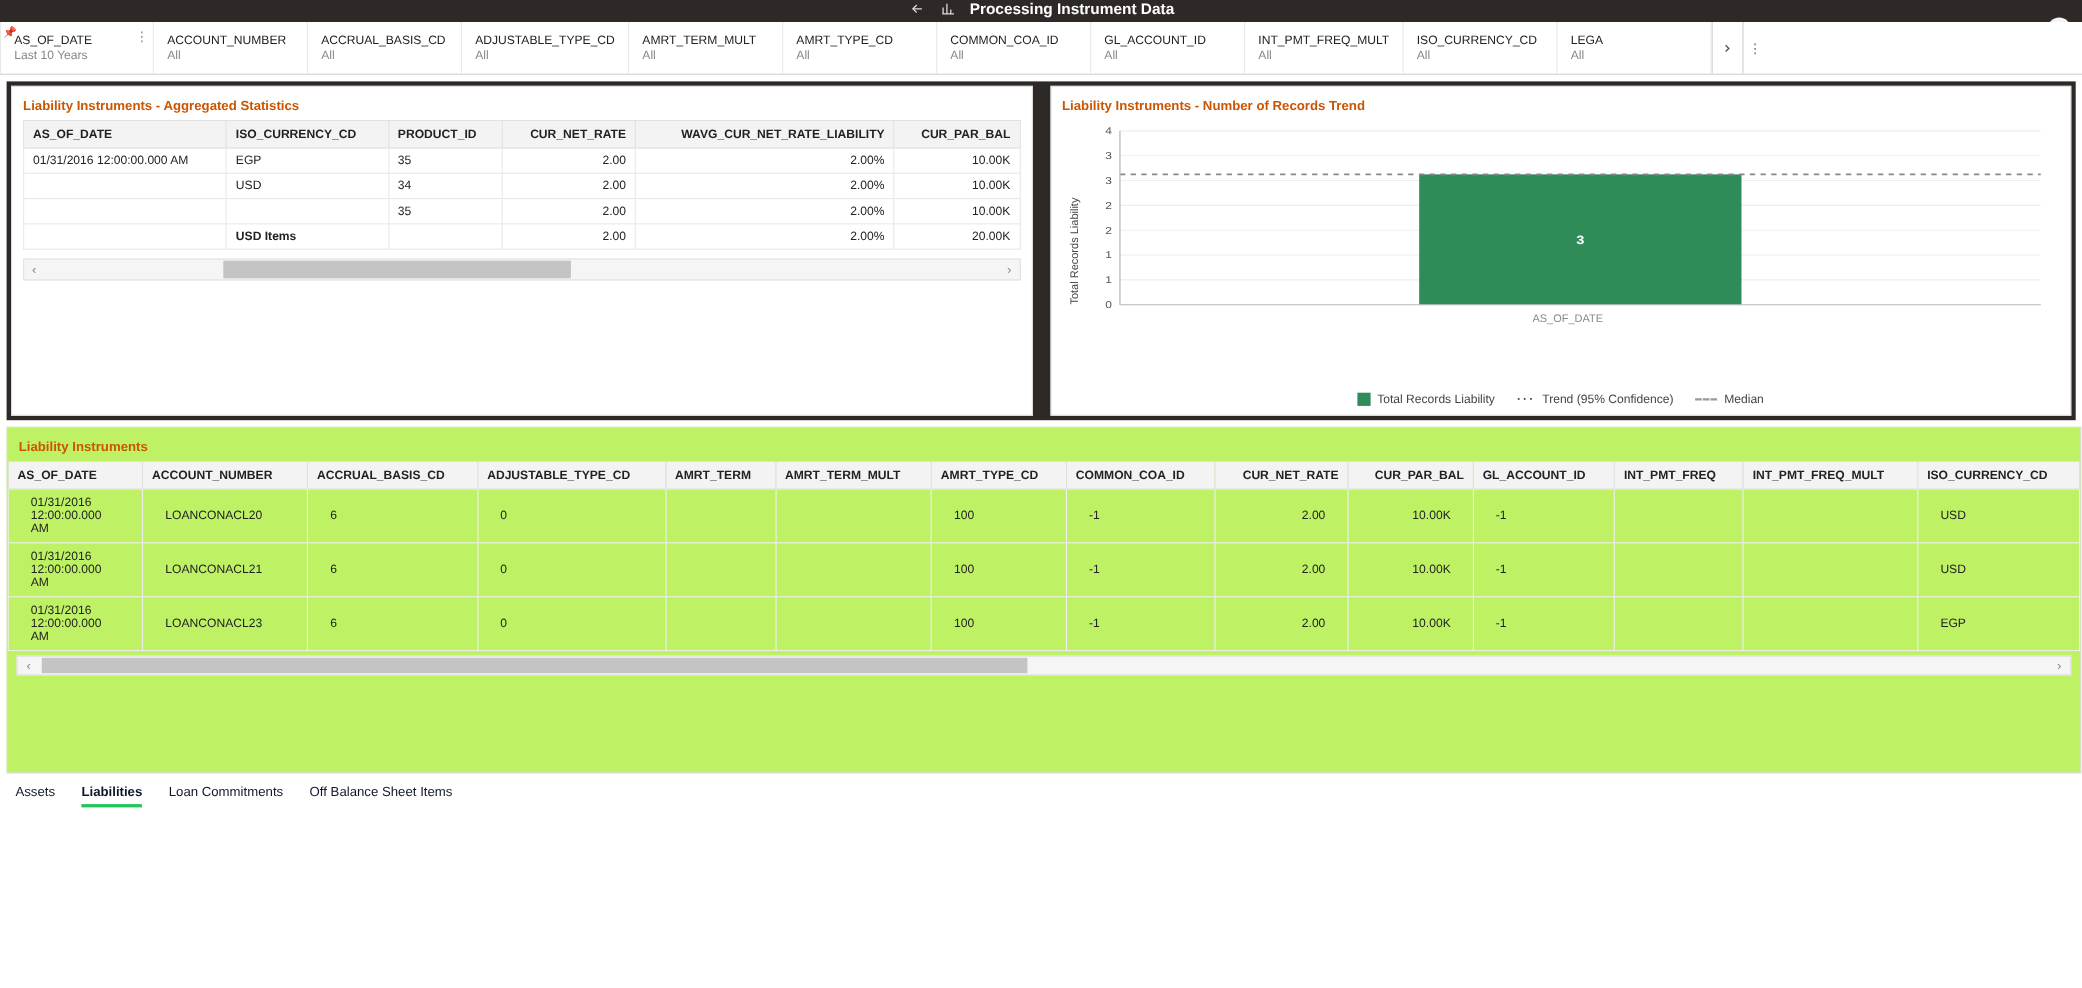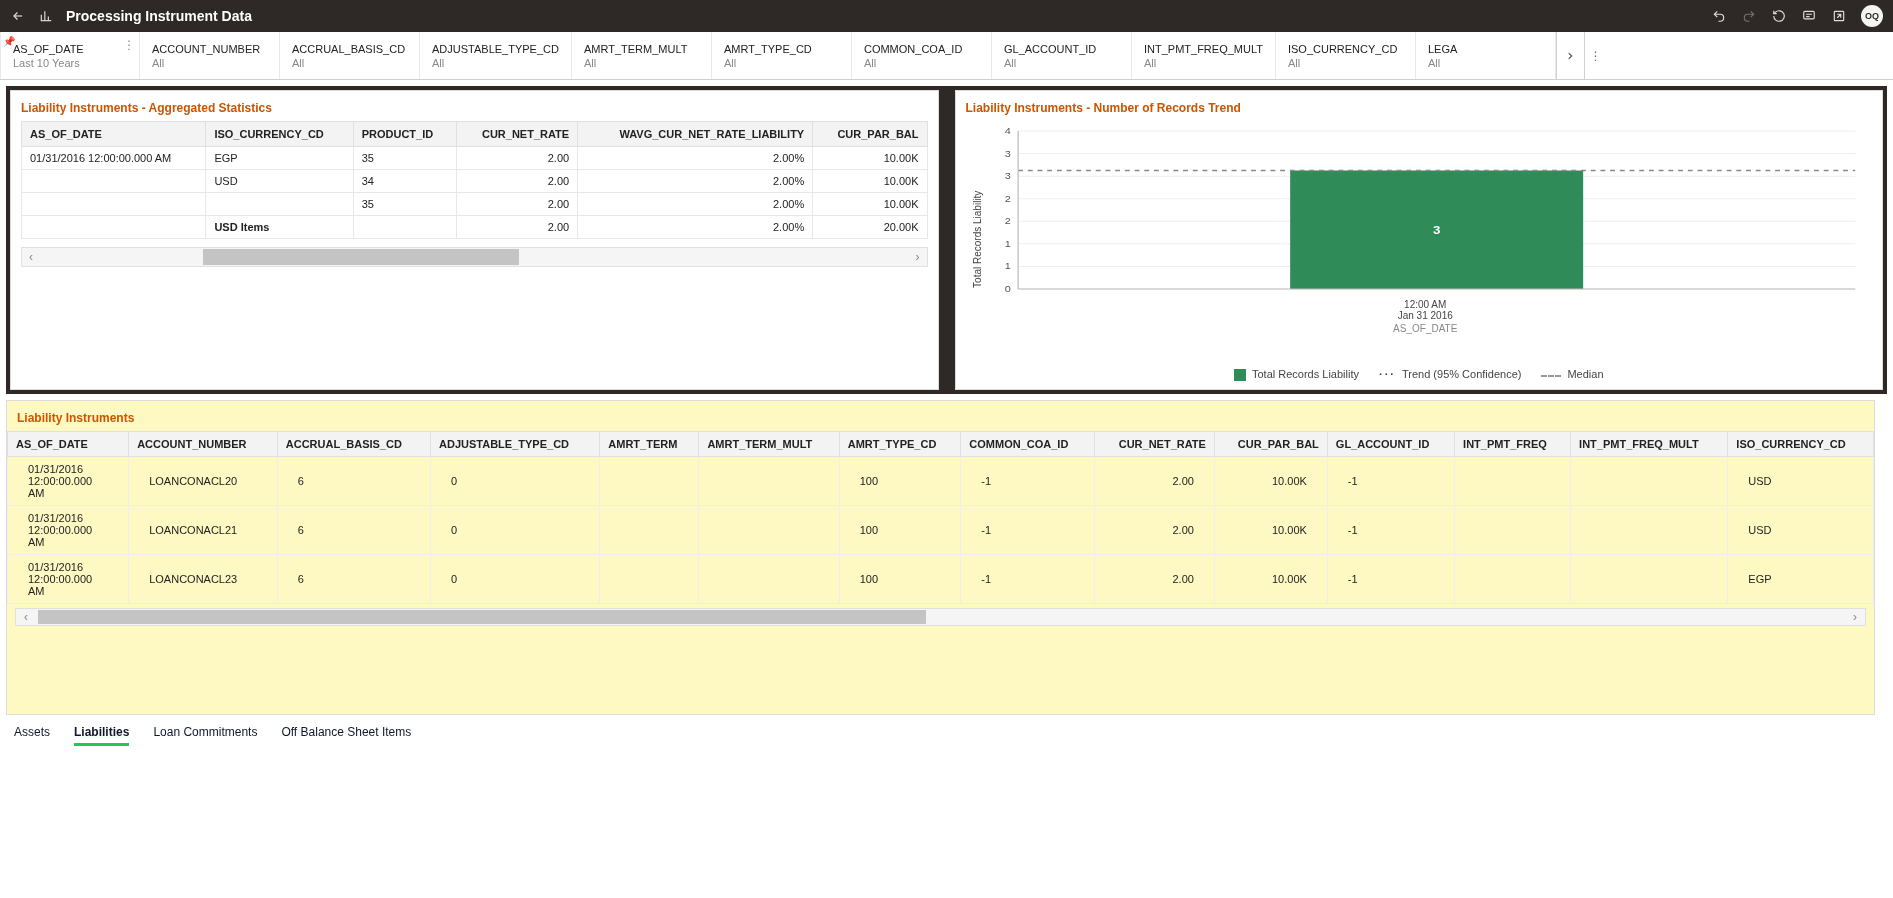--- a/index.html
+++ b/index.html
@@ -1,19 +1,19 @@
 <!DOCTYPE html>
 <html><head>
 <meta charset="utf-8">
 <style>
   html,body{margin:0;padding:0;font-family:"Segoe UI",Arial,Helvetica,sans-serif;font-size:12px;color:#222;background:#fff;}
   *{box-sizing:border-box;}
 
   
-  .topbar{height:32px;background:#2e2926;color:#fff;display:flex;align-items:center;padding:0 10px;}
+  .topbar{height:20px;background:#2e2926;color:#fff;display:flex;align-items:center;padding:0 10px;flex-direction:column;}
   .topbar .left{display:flex;align-items:center;gap:12px;}
   .topbar .right{margin-left:auto;display:flex;align-items:center;gap:14px;}
   .topbar .icon{width:16px;height:16px;display:inline-flex;align-items:center;justify-content:center;color:#ddd;cursor:pointer;}
   .topbar .title{font-size:14px;font-weight:600;}
   .avatar{width:22px;height:22px;border-radius:50%;background:#f5f5f5;color:#2e2926;display:flex;align-items:center;justify-content:center;font-size:9px;font-weight:700;cursor:pointer;}
 
   
   .filterbar{display:flex;align-items:stretch;background:#fff;border-bottom:1px solid #d0d0d0;height:48px;position:relative;}
   .filter-pill{border-right:1px solid #e8e8e8;padding:6px 12px;min-width:140px;display:flex;flex-direction:column;justify-content:center;position:relative;}
   .filter-pill:first-child{border-left:1px solid #e8e8e8;}
@@ -47,21 +47,21 @@
   .chart-ylabel{writing-mode:vertical-rl;transform:rotate(180deg);text-align:center;font-size:10px;color:#444;padding:4px 2px;}
   .chart-plot{flex:1;position:relative;margin:4px 6px 0 4px;}
   .chart-xlabels{font-size:10px;color:#444;text-align:center;margin-top:4px;}
   .chart-xaxis-title{font-size:10px;color:#888;text-align:center;margin-top:2px;}
   .chart-legend{display:flex;gap:20px;justify-content:center;margin-top:10px;font-size:11px;color:#444;align-items:center;}
   .leg-swatch{width:12px;height:12px;display:inline-block;margin-right:6px;vertical-align:middle;}
   .leg-dots{letter-spacing:2px;font-weight:700;margin-right:6px;}
   .leg-dash{display:inline-block;width:20px;border-top:2px dashed #999;margin-right:6px;vertical-align:middle;}
 
   
-  .detail-panel{margin:6px 18px 0 6px;border:1px solid #dcdcdc;background:#fef9c3;padding-bottom:8px;}
+  .detail-panel{margin:6px 1px 0 6px;border:1px solid #dcdcdc;background:#bef264;padding-bottom:8px;}
   .detail-scroll{overflow-x:hidden;}
   .detail-table{width:100%;border-collapse:collapse;table-layout:auto;}
   .detail-table th{background:#f3f3f3;border:1px solid #e0e0e0;font-size:11px;font-weight:700;text-align:left;padding:6px 8px;white-space:nowrap;}
   .detail-table td{border:1px solid #eee;padding:6px 20px;font-size:11px;white-space:nowrap;vertical-align:middle;}
   .detail-table td.num, .detail-table th.num{text-align:right;}
   .detail-hscroll{height:18px;background:#f5f5f5;border:1px solid #e0e0e0;margin:4px 8px 0 8px;position:relative;}
   .detail-hscroll .thumb{position:absolute;top:1px;bottom:1px;left:22px;width:48%;background:#c4c4c4;}
   .detail-hscroll .arrow{position:absolute;top:0;bottom:0;width:20px;display:flex;align-items:center;justify-content:center;color:#888;}
 
   
@@ -266,24 +266,20 @@
                 <line x1="24" x2="714" y1="28.57142857142858" y2="28.57142857142858" stroke="#eee" stroke-width="1"></line>
                 <text x="18" y="31.57142857142858" text-anchor="end" font-size="9" fill="#555">3</text>
                 <line x1="24" x2="714" y1="6" y2="6" stroke="#eee" stroke-width="1"></line>
                 <text x="18" y="9" text-anchor="end" font-size="9" fill="#555">4</text>
                 <rect x="248.25" y="45.5" width="241.49999999999997" height="118.5" fill="#2f8b57"></rect>
                 <text x="369" y="108.75" text-anchor="middle" fill="#fff" font-size="11" font-weight="600">3</text>
                 <line x1="24" x2="714" y1="45.5" y2="45.5" stroke="#888" stroke-width="1.5" stroke-dasharray="4 4"></line>
                 <line x1="24" x2="24" y1="6" y2="164" stroke="#bbb"></line>
                 <line x1="24" x2="714" y1="164" y2="164" stroke="#bbb"></line>
               </svg>
-            <div class="chart-xlabels">
-              <div>12:00 AM</div>
-              <div>Jan 31 2016</div>
-            </div>
             <div class="chart-xaxis-title">AS_OF_DATE</div>
           </div>
         </div>
         <div class="chart-legend">
           <span><span class="leg-swatch" style="background:#2f8b57"></span><span>Total Records Liability</span></span>
           <span><span class="leg-dots">···</span><span>Trend (95% Confidence)</span></span>
           <span><span class="leg-dash"></span><span>Median</span></span>
         </div>
       </div>
     </div>

